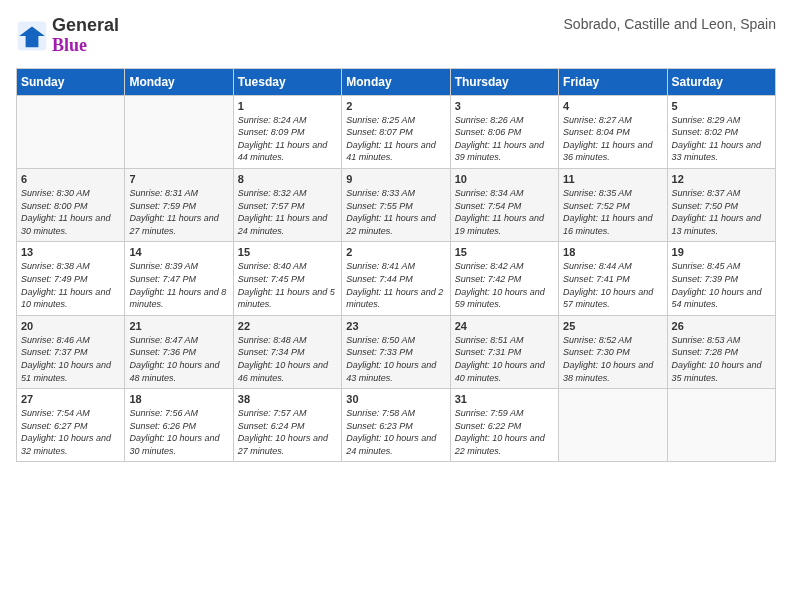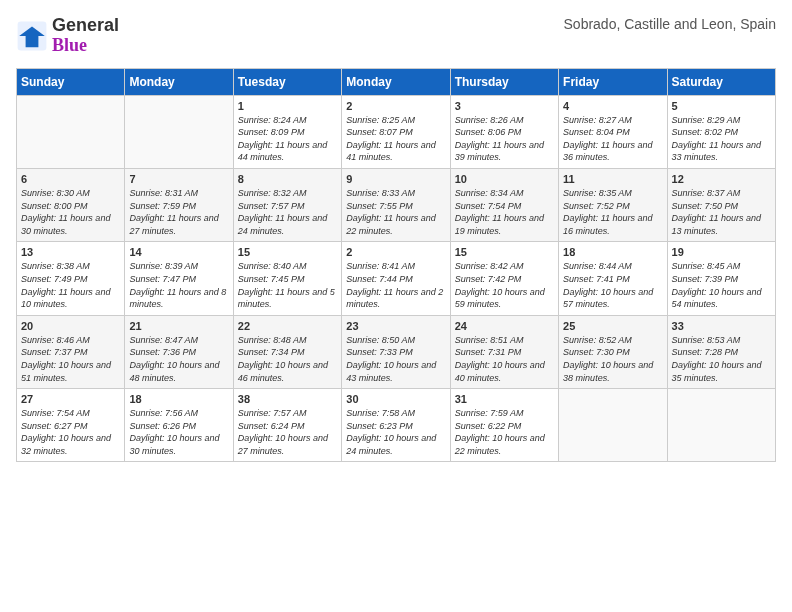--- a/index.html
+++ b/index.html
@@ -274,21 +274,21 @@
 Sunset: 7:31 PM
 Daylight: 10 hours and 40 minutes.</div>
         </td>
         <td>
           <span class="day-num">25</span>
           <div class="day-info">Sunrise: 8:52 AM
 Sunset: 7:30 PM
 Daylight: 10 hours and 38 minutes.</div>
         </td>
         <td>
-          <span class="day-num">33</span>
+          <span class="day-num">26</span>
           <div class="day-info">Sunrise: 8:53 AM
 Sunset: 7:28 PM
 Daylight: 10 hours and 35 minutes.</div>
         </td>
       </tr>
       <tr>
         <td>
           <span class="day-num">27</span>
           <div class="day-info">Sunrise: 7:54 AM
 Sunset: 6:27 PM

